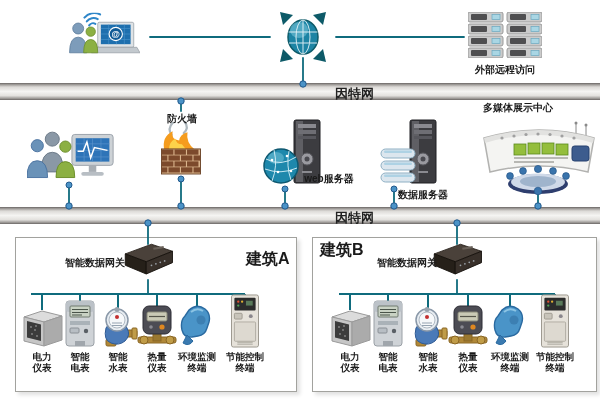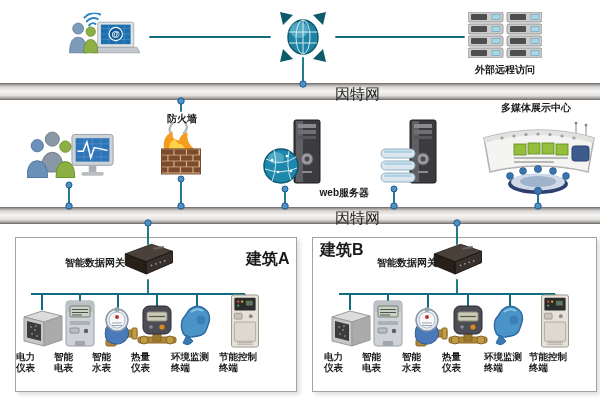--- a/index.html
+++ b/index.html
@@ -2,26 +2,26 @@
 <html><head>
 <meta charset="utf-8">
 <style>
   html,body{margin:0;padding:0;background:#ffffff;}
   #stage{position:relative;width:600px;height:400px;background:#ffffff;overflow:hidden;
          font-family:"Liberation Sans","DejaVu Sans",sans-serif;color:#1a1a1a;}
   .lbl{position:absolute;font-size:10px;font-weight:bold;color:#1a1a1a;text-align:center;line-height:12px;z-index:4;}
   .netbar{position:absolute;left:0;width:600px;height:15px;z-index:1;
           background:linear-gradient(180deg,#8f8b88 0%,#dcdad7 20%,#f5f4f2 50%,#e3e1de 78%,#8f8b88 100%);
           border-top:1px solid #7a7674;border-bottom:1px solid #7a7674;}
-  .netbar-label{position:absolute;left:335px;top:1px;font-size:15px;font-weight:normal;color:#222;}
+  .netbar-label{position:absolute;left:335px;top:1px;font-size:13px;font-weight:bold;color:#222;}
   #wires{position:absolute;left:0;top:0;z-index:2;}
   .icon{position:absolute;z-index:3;}
   .bldg{position:absolute;background:#ffffff;border:1px solid #a2a29e;box-shadow:3px 3px 4px rgba(0,0,0,0.12);z-index:1;}
   .bldg-title{position:absolute;font-size:16px;font-weight:bold;color:#1a1a1a;z-index:4;}
-  .device{position:absolute;width:52px;text-align:left;z-index:3;}
+  .device{position:absolute;width:52px;text-align:center;z-index:3;}
   .dev-iconbox{height:48px;display:flex;align-items:flex-end;justify-content:center;}
   .dev-label{margin-top:3px;font-size:9.5px;font-weight:bold;line-height:11px;color:#1a1a1a;}
 </style>
 </head>
 <body>
 
 <div id="stage">
 
   <svg width="0" height="0" style="position:absolute" aria-hidden="true">
     <defs>
@@ -341,30 +341,31 @@
   <svg class="icon" style="left:155px;top:119px" width="52" height="58" viewBox="0 0 56 60">
       <use href="#sym-firewall"></use>
     </svg>
 
   <svg class="icon" style="left:292px;top:119px" width="30" height="66">
       <use href="#sym-tower"></use>
     </svg>
   <svg class="icon" style="left:262px;top:147px" width="38" height="38">
       <use href="#sym-webglobe"></use>
     </svg>
-  <div class="lbl" style="left:289px;top:187px;width:80px;text-align:right">web服务器</div>
+  <div class="lbl" style="left:289px;top:173px;width:80px;text-align:center">web服务器</div>
 
   <svg class="icon" style="left:408px;top:119px" width="30" height="66">
       <use href="#sym-tower"></use>
     </svg>
   <svg class="icon" style="left:380px;top:148px" width="36" height="36">
       <use href="#sym-disks"></use>
     </svg>
-
-  <div class="lbl" style="left:485px;top:102px;width:102px">多媒体展示中心</div>
+  <div class="lbl" style="left:398px;top:189px;width:80px;text-align:left">数据服务器</div>
+
+  <div class="lbl" style="left:467px;top:102px;width:102px">多媒体展示中心</div>
   <svg class="icon" style="left:480px;top:116px" width="118" height="86">
       <use href="#sym-media"></use>
     </svg>
 
   <div class="bldg-title" style="left:246px;top:249px;width:46px">建筑A</div>
   <div class="lbl" style="left:56px;top:257px;width:78px">智能数据网关</div>
   <svg class="icon" style="left:120px;top:241px" width="56" height="38" viewBox="0 0 64 42">
       <use href="#sym-gateway"></use>
     </svg>
 

